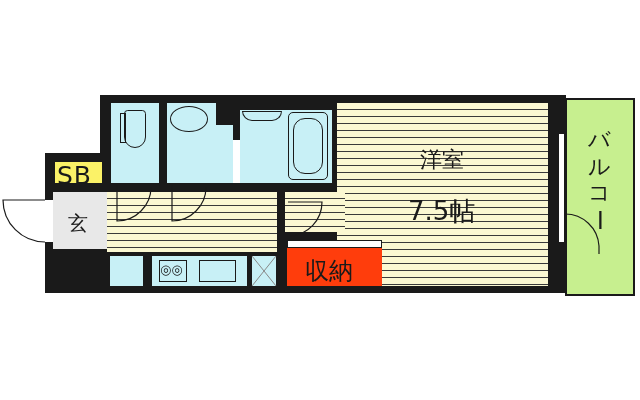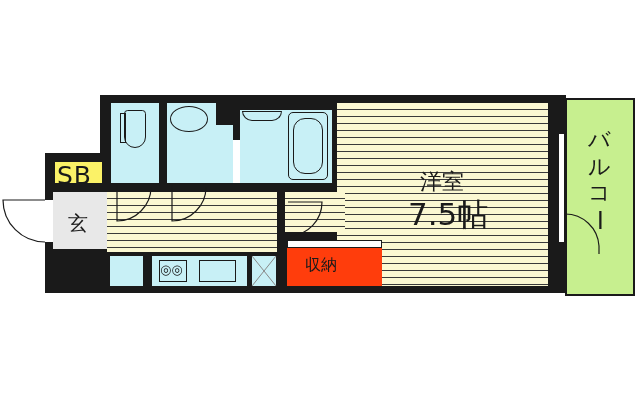--- a/index.html
+++ b/index.html
@@ -68,29 +68,29 @@
     </svg>
   <svg style="left:170px;top:185px;" width="40" height="40">
       <path d="M2 0 L2 36 A34 34 0 0 0 36 2" fill="none" stroke="#1a1a1a" stroke-width="1.2"></path>
     </svg>
   <svg style="left:0px;top:200px;" width="46" height="44">
       <path d="M45 42 A42 42 0 0 1 3 0 L45 0" fill="none" stroke="#1a1a1a" stroke-width="1.2"></path>
     </svg>
 
   <div class="abs floor" style="left:337px;top:103px;width:211px;height:183px;"></div>
   <div class="abs floor" style="left:285px;top:192px;width:60px;height:40px;"></div>
-  <span class="label" style="left:420px;top:167px;font-size:22px;">洋室</span>
-  <span class="label" style="left:408px;top:194px;font-size:31px;">7.5帖</span>
+  <span class="label" style="left:420px;top:145px;font-size:22px;">洋室</span>
+  <span class="label" style="left:408px;top:194px;font-size:26px;">7.5帖</span>
   <svg style="left:288px;top:200px;" width="40" height="40">
       <path d="M0 2 L34 2 A34 34 0 0 1 2 36" fill="none" stroke="#1a1a1a" stroke-width="1.2"></path>
     </svg>
 
   <div class="abs" style="left:287px;top:240px;width:95px;height:8px;background:#fff;border:1px solid #1a1a1a;"></div>
   <div class="abs storage" style="left:287px;top:248px;width:95px;height:38px;"></div>
-  <span class="label" style="left:305px;top:255px;font-size:16px;">収納</span>
+  <span class="label" style="left:305px;top:255px;font-size:24px;">収納</span>
 
   <div class="abs" style="left:558px;top:133px;width:7px;height:110px;background:#fff;border:1px solid #1a1a1a;"></div>
 
   <div class="abs balcony" style="left:565px;top:98px;width:70px;height:198px;"></div>
   <div class="label" style="left:588px;top:125px;font-size:22px;">バ</div>
   <div class="label" style="left:588px;top:152px;font-size:22px;">ル</div>
   <div class="label" style="left:588px;top:178px;font-size:22px;">コ</div>
   <div class="label" style="left:588px;top:205px;font-size:22px;transform:rotate(90deg);">ー</div>
   <svg style="left:565px;top:212px;" width="40" height="50">
       <path d="M0 2 A34 34 0 0 1 34 34 L34 42" fill="none" stroke="#1a1a1a" stroke-width="1.2"></path>

